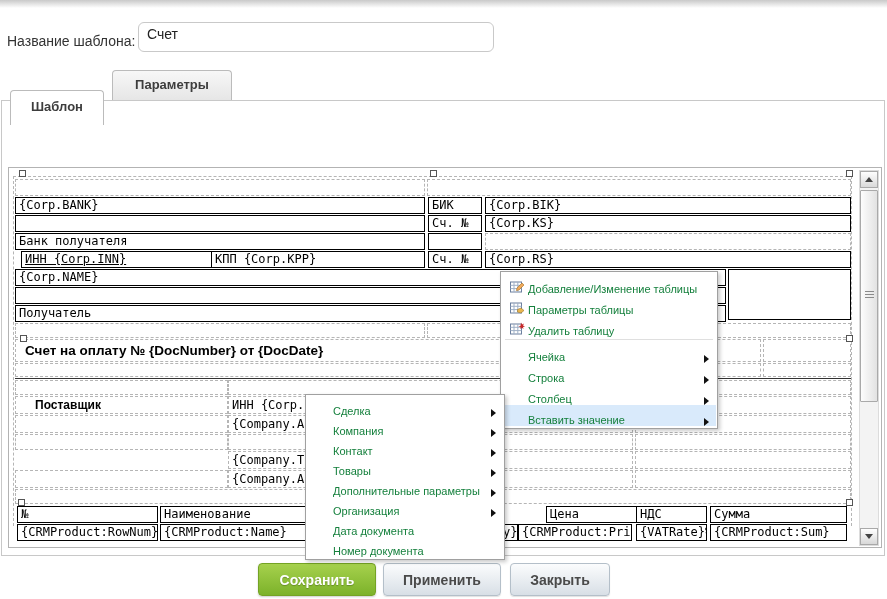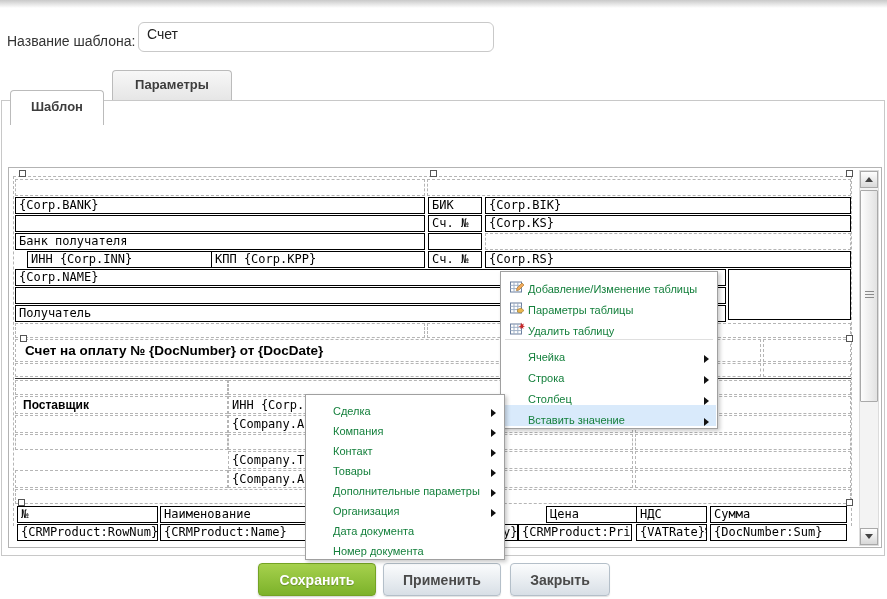--- a/index.html
+++ b/index.html
@@ -52,21 +52,21 @@
 
   
   .canvas { left:8px; top:167px; width:874px; height:381px; background:#fff;
     border:1px solid #b3b3b3; z-index:2; }
   .cell { position:absolute; border:1px solid #000; background:#fff;
     font-family:"DejaVu Sans Mono",monospace; font-size:12px; color:#000;
     line-height:15px; padding-left:3px; white-space:nowrap; overflow:hidden; }
   .dcell { position:absolute; border:1px dashed #b5b5b5; overflow:hidden; white-space:nowrap; }
   .mono { font-family:"DejaVu Sans Mono",monospace; font-size:12px; line-height:16px; padding-left:3px; }
   .blabel { font-family:"Liberation Sans",sans-serif; font-weight:bold; font-size:12px;
-    line-height:16px; padding-left:7px; color:#000; }
+    line-height:16px; padding-left:19px; color:#000; }
   .handle { position:absolute; width:7px; height:7px; background:#fff; border:1px solid #555; z-index:5; }
   .doc-title { font-family:"Liberation Sans",sans-serif; font-weight:bold; font-size:13.5px;
     color:#000; line-height:22px; padding-left:9px; }
 
   
   .sb-track { position:absolute; left:850px; top:2px; width:20px; height:376px;
     background:#f3f3f3; border:1px solid #dcdcdc; }
   .sb-btn { position:absolute; left:0; width:18px; height:17px;
     background:linear-gradient(#fefefe,#d9d9d9); border:1px solid #a9a9a9;
     display:flex; align-items:center; justify-content:center; }
@@ -244,21 +244,21 @@
     <div class="cell" style="left:476px;top:29px;width:366px;height:17px;">{Corp.BIK}</div>
 
     <div class="cell" style="left:6px;top:47px;width:410px;height:17px;"></div>
     <div class="cell" style="left:419px;top:47px;width:54px;height:17px;">Сч. №</div>
     <div class="cell" style="left:476px;top:47px;width:366px;height:17px;">{Corp.KS}</div>
 
     <div class="cell" style="left:6px;top:65px;width:410px;height:17px;">Банк получателя</div>
     <div class="cell" style="left:419px;top:65px;width:54px;height:17px;"></div>
     <div class="dcell" style="left:476px;top:65px;width:366px;height:17px;"></div>
 
-    <div class="cell" style="left:18px;top:83px;width:193px;height:17px;">ИНН {Corp.INN}</div>
+    <div class="cell" style="left:12px;top:83px;width:193px;height:17px;text-decoration:underline;">ИНН {Corp.INN}</div>
     <div class="cell" style="left:202px;top:83px;width:214px;height:17px;">КПП {Corp.KPP}</div>
     <div class="cell" style="left:419px;top:83px;width:54px;height:17px;">Сч. №</div>
     <div class="cell" style="left:476px;top:83px;width:366px;height:17px;">{Corp.RS}</div>
 
     <div class="cell" style="left:6px;top:101px;width:711px;height:17px;">{Corp.NAME}</div>
     <div class="cell" style="left:719px;top:101px;width:123px;height:51px;"></div>
     <div class="cell" style="left:6px;top:119px;width:711px;height:17px;"></div>
     <div class="cell" style="left:6px;top:137px;width:711px;height:17px;">Получатель</div>
 
     <div class="dcell" style="left:6px;top:155px;width:410px;height:15px;"></div>
@@ -302,21 +302,21 @@
     <div class="cell" style="left:151px;top:338px;width:212px;height:17px;">Наименование</div>
     <div class="cell" style="left:509px;top:338px;width:114px;height:17px;margin-left:28px;">Цена</div>
     <div class="cell" style="left:627px;top:338px;width:71px;height:17px;">НДС</div>
     <div class="cell" style="left:701px;top:338px;width:137px;height:17px;">Сумма</div>
 
     <div class="cell" style="left:8px;top:356px;width:141px;height:17px;">{CRMProduct:RowNum}</div>
     <div class="cell" style="left:151px;top:356px;width:212px;height:17px;">{CRMProduct:Name}</div>
     <div class="cell" style="left:490px;top:356px;width:19px;height:17px;">y}</div>
     <div class="cell" style="left:509px;top:356px;width:114px;height:17px;">{CRMProduct:Price}</div>
     <div class="cell" style="left:627px;top:356px;width:71px;height:17px;">{VATRate}%</div>
-    <div class="cell" style="left:701px;top:356px;width:137px;height:17px;">{DocNumber:Sum}</div>
+    <div class="cell" style="left:701px;top:356px;width:137px;height:17px;">{CRMProduct:Sum}</div>
 
     <div class="handle" style="left:10px;top:2px;"></div>
     <div class="handle" style="left:421px;top:2px;"></div>
     <div class="handle" style="left:837px;top:2px;"></div>
     <div class="handle" style="left:11px;top:167px;"></div>
     <div class="handle" style="left:837px;top:167px;"></div>
     <div class="handle" style="left:9px;top:331px;"></div>
     <div class="handle" style="left:837px;top:331px;"></div>
 
     <div class="sb-track">

